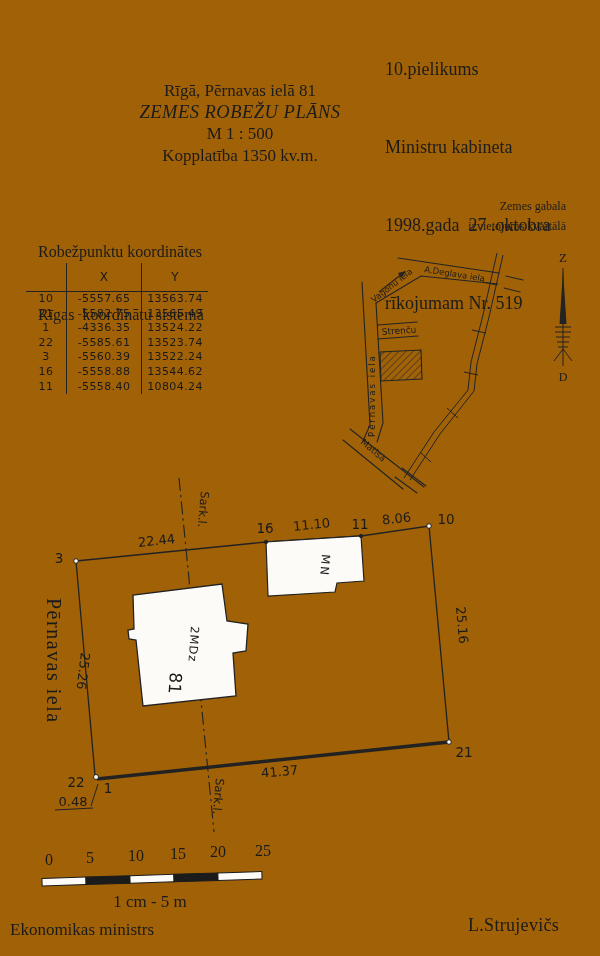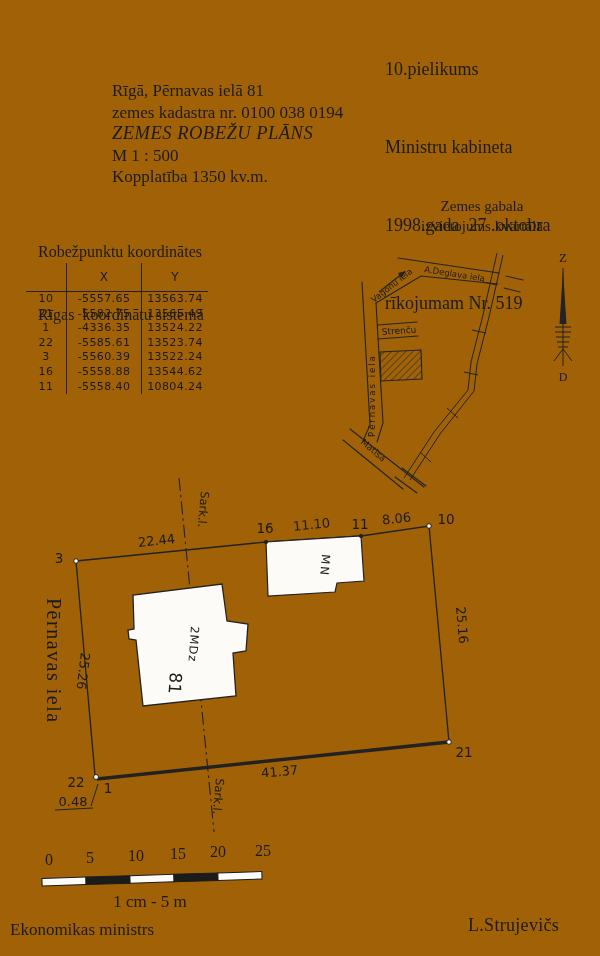--- a/index.html
+++ b/index.html
@@ -1,23 +1,23 @@
 <!DOCTYPE html>
 <html><head>
 <meta charset="utf-8">
 <style>
   html,body{margin:0;padding:0;background:#d9d9d6;}
   .page{position:relative;width:600px;height:956px;background:#a16207;overflow:hidden;
         font-family:"Liberation Serif", serif;color:#1b1b1b;}
   .abs{position:absolute;}
   .annotation{left:385px;top:4px;font-size:18px;line-height:26px;white-space:pre;}
-  .title-block{left:112px;top:80px;width:256px;text-align:left;font-size:17px;line-height:21.5px;}
+  .title-block{left:112px;top:80px;width:256px;text-align:center;font-size:17px;line-height:21.5px;}
   .title-block .doc-title{font-size:18.5px;letter-spacing:0.5px;font-style:italic;}
   .coords-heading{left:38px;top:199px;font-size:16px;line-height:21px;white-space:pre;}
-  .map-heading{left:398px;top:197px;width:168px;text-align:center;font-size:15px;line-height:19.5px;}
+  .map-heading{left:398px;top:197px;width:168px;text-align:right;font-size:12px;line-height:19.5px;}
   .footer-left{left:10px;top:920px;font-size:17px;text-align:center;}
   .footer-right{left:468px;top:915px;font-size:18px;letter-spacing:0.3px;}
 
   table.coord-table{position:absolute;left:26px;top:263px;border-collapse:collapse;
         font-family:"DejaVu Sans", sans-serif;font-size:11px;color:#191919;letter-spacing:0.4px;}
   .coord-table th{font-weight:normal;font-size:12px;height:26px;vertical-align:middle;}
   .coord-table td{height:14.6px;line-height:14.6px;text-align:center;padding:0;}
   .coord-table .c1{width:38px;}
   .coord-table .c2{width:72px;border-left:1.2px solid #222;}
   .coord-table .c3{width:64px;border-left:1.2px solid #222;}
@@ -34,21 +34,20 @@
 
   <div class="abs annotation">
     <div>10.pielikums</div>
     <div>Ministru kabineta</div>
     <div>1998.gada  27 .oktobra</div>
     <div>rīkojumam Nr. 519</div>
   </div>
 
   <div class="abs title-block">
     <div>Rīgā, Pērnavas ielā 81</div>
-    <div>zemes kadastra nr. 0100 038 0194</div>
     <div class="doc-title">ZEMES ROBEŽU PLĀNS</div>
     <div>M 1 : 500</div>
     <div>Kopplatība 1350 kv.m.</div>
   </div>
 
   <div class="abs coords-heading">
     <div>Robežpunktu koordinātes</div>
     <div>Rīgas  koordinātu sistēmā</div>
   </div>
 

